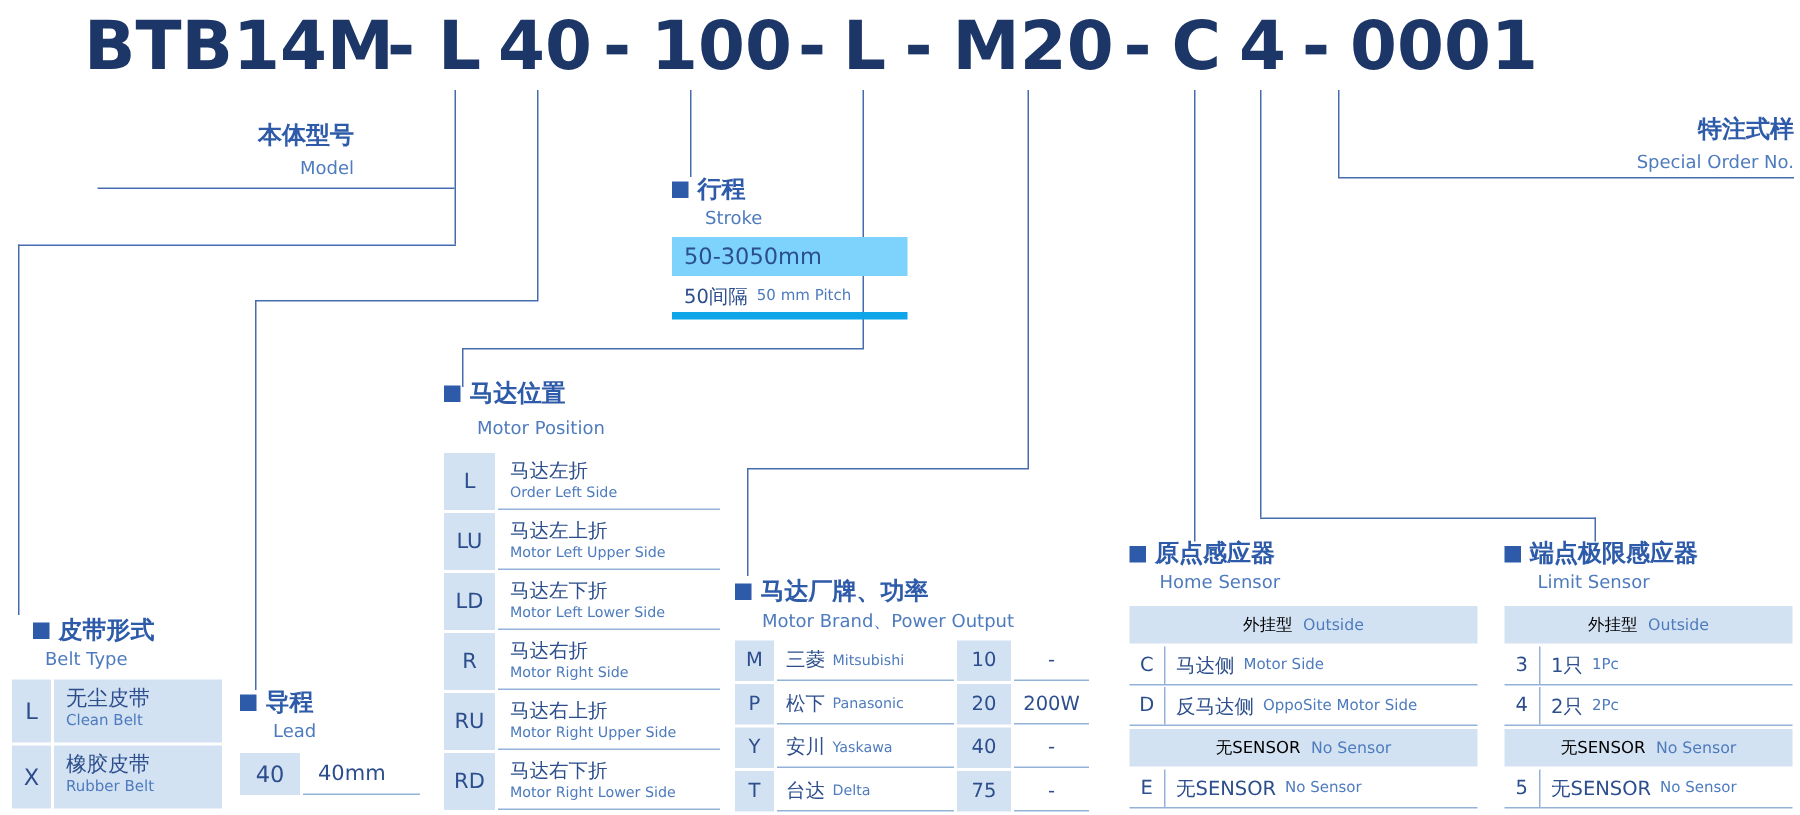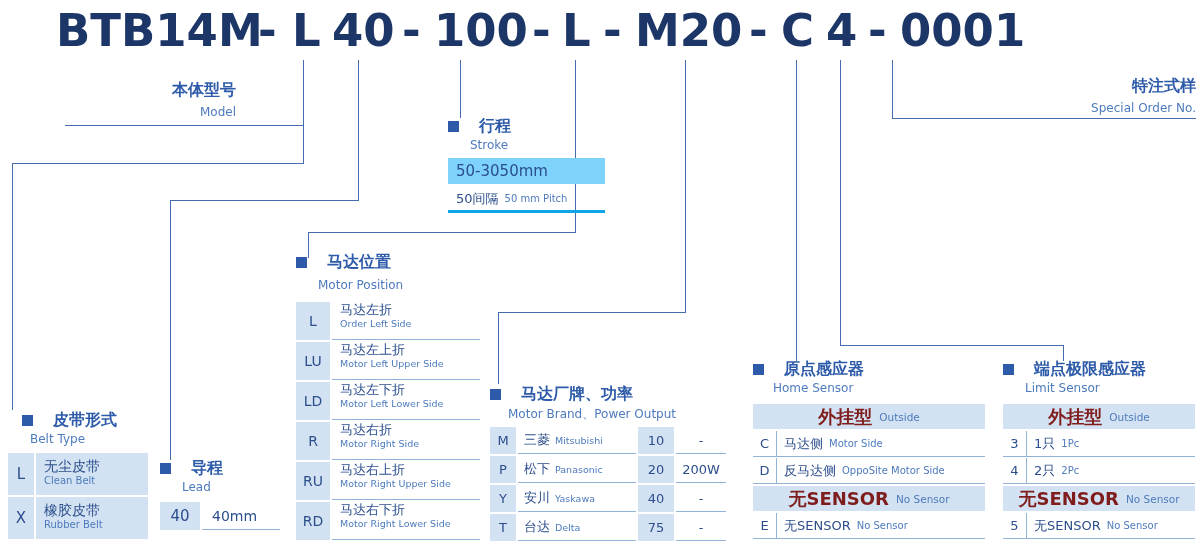--- a/index.html
+++ b/index.html
@@ -2,41 +2,41 @@
 <html><head>
 <meta charset="utf-8">
 <style>
   *{margin:0;padding:0;box-sizing:border-box}
   html,body{background:#fff}
   .stage{position:relative;width:1200px;height:543px;background:#fff;overflow:hidden;
          font-family:"DejaVu Sans","Liberation Sans",sans-serif}
   .seg{position:absolute;top:4px;font-size:45px;font-weight:700;color:#1c3667;white-space:nowrap}
   .ln{position:absolute;background:#466cb0}
   .abs{position:absolute}
-  .sec-title{position:absolute;display:flex;align-items:center;gap:20px;font-size:16px;font-weight:700;color:#2e5ba9;white-space:nowrap}
+  .sec-title{position:absolute;display:flex;align-items:center;gap:6px;font-size:16px;font-weight:700;color:#2e5ba9;white-space:nowrap}
   .bullet{width:11px;height:11px;background:#2e5ba9;flex:none;display:inline-block}
   .sec-en{position:absolute;font-size:12px;color:#4d7bbd;white-space:nowrap}
   .float-label{position:absolute;text-align:right}
   .fl-zh{font-size:16px;font-weight:700;color:#2e5ba9}
   .fl-en{font-size:12px;color:#4d7bbd;margin-top:4px}
   .zh15{font-size:15px;color:#2c4e8c}
-  .zh14b{font-size:18px;font-weight:700;color:#7f1d1d}
+  .zh14b{font-size:11px;font-weight:400;color:#000000}
   .zh14{font-size:14px;color:#2c4e8c}
   .zh13{font-size:13px;color:#2c4e8c}
   .en105{font-size:10.5px;color:#4d7bbd}
   .en10{font-size:10px;color:#4d7bbd}
   .en95{font-size:9.5px;color:#4d7bbd}
   
   .srow{height:26px;display:flex;align-items:center;gap:6px;padding-left:8px;margin-bottom:3px}
   .srow.blue{background:#7dd3fc}
-  .srow.white{border-bottom:3px solid #0ea5e9}
+  .srow.white{border-bottom:5px solid #0ea5e9}
   
   .mrow{display:flex;height:38px;margin-bottom:2px}
   .mkey{width:34px;background:#d3e2f2;color:#2c4e8c;font-size:14px;display:flex;align-items:center;justify-content:center;flex:none;margin-right:2px}
-  .mdesc{flex:1;border-bottom:1px solid #93b2d8;padding-left:8px;display:flex;flex-direction:column;justify-content:flex-start}
+  .mdesc{flex:1;border-bottom:1px solid #93b2d8;padding-left:8px;display:flex;flex-direction:column;justify-content:center}
   .mdesc .zh13{line-height:16px}
   .mdesc .en95{line-height:11px}
   
   .brow{display:flex;height:27px;margin-bottom:2px;align-items:stretch}
   .bkey{width:26px;background:#d3e2f2;color:#2c4e8c;font-size:13px;display:flex;align-items:center;justify-content:center;flex:none;margin-right:2px}
   .bbrand{width:118px;border-bottom:1px solid #93b2d8;display:flex;align-items:center;gap:5px;padding-left:6px;margin-right:2px;flex:none}
   .bpow{width:36px;background:#d3e2f2;color:#2c4e8c;font-size:13px;display:flex;align-items:center;justify-content:center;flex:none;margin-right:2px}
   .bwatt{flex:1;border-bottom:1px solid #93b2d8;display:flex;align-items:center;justify-content:center;font-size:13px;color:#2c4e8c}
   
   .hgroup{height:25px;background:#d3e2f2;display:flex;align-items:center;justify-content:center;gap:7px;margin-bottom:2px}

